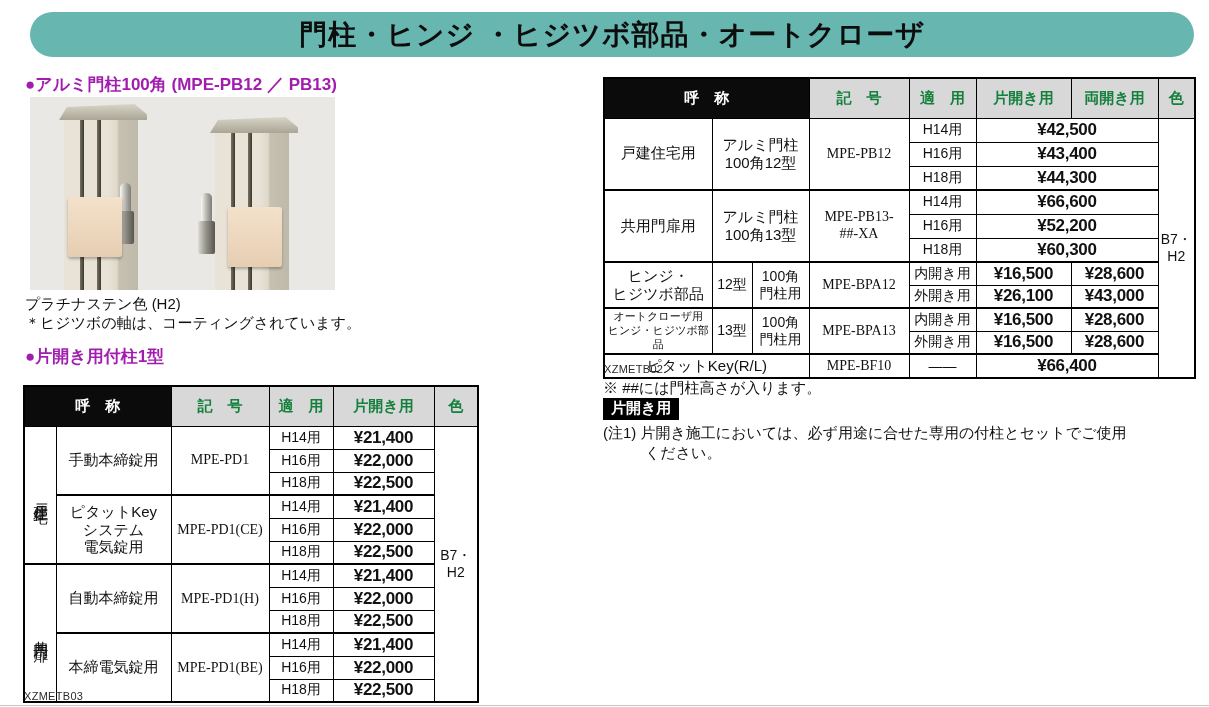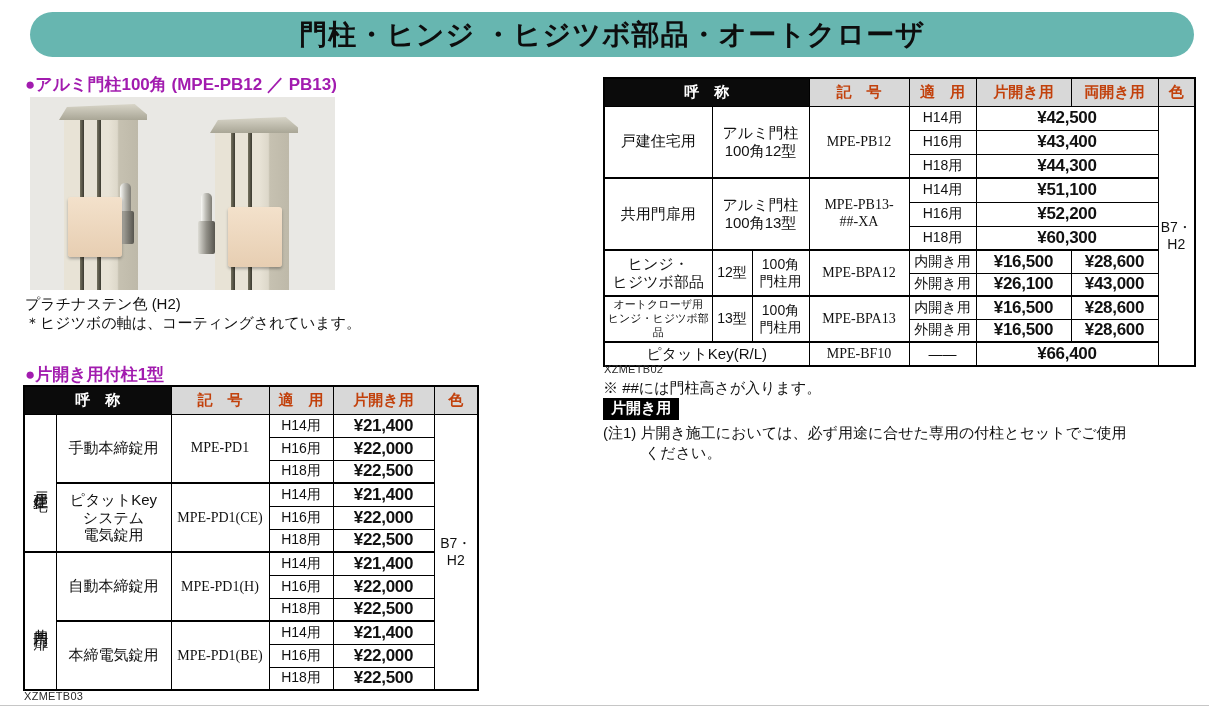--- a/index.html
+++ b/index.html
@@ -14,21 +14,21 @@
   
   .banner {
     position: absolute; left: 30px; top: 12px; width: 1164px; height: 45px;
     background: #67b6b0; border-radius: 23px;
     display: flex; align-items: center; justify-content: center;
     font-size: 28px; font-weight: bold; color: #0d0d0d; letter-spacing: 1px;
   }
   
   .sec-heading { position: absolute; font-size: 17px; font-weight: bold; color: #a21caf; }
   .h-posts { left: 25px; top: 73px; }
-  .h-fuchu { left: 25px; top: 363px; }
+  .h-fuchu { left: 25px; top: 345px; }
   .caption  { position: absolute; left: 25px; top: 295px; font-size: 15px; }
   .ph-note  { position: absolute; left: 25px; top: 314px; font-size: 15px; }
   .tbl-code { position: absolute; font-size: 11px; color: #2b2b2b; letter-spacing: .3px; }
   .code-left  { left: 24px; top: 690px; }
   .code-right { left: 604px; top: 363px; }
   
   .hash-note { position: absolute; left: 603px; top: 379px; font-size: 15px; }
   .black-label {
     position: absolute; left: 603px; top: 398px;
     background: #000; color: #fff; font-size: 15px; font-weight: bold;
@@ -53,21 +53,21 @@
   .hinge-socket { position: absolute; width: 17px; height: 33px; border-radius: 2px;
     background: linear-gradient(90deg,#dddcd5,#908e86 50%,#57554e); }
   .hinge-pin { position: absolute; width: 11px; height: 36px; border-radius: 5px 5px 2px 2px;
     background: linear-gradient(90deg,#fafaf7,#bcbbb4 45%,#7f7d75); }
   
   table.tbl { position: absolute; border-collapse: collapse; table-layout: fixed; background: #fff; }
   table.tbl, table.tbl td, table.tbl th { border: 1px solid #000; }
   table.tbl { border: 2px solid #000; }
   .tbl th, .tbl td { text-align: center; vertical-align: middle; padding: 0 2px; overflow: hidden; }
   th.hdr-black { background: #0b0b0b; color: #fff; font-size: 15px; font-weight: bold; height: 24px; }
-  th.hdr-gray  { background: #d8d8d8; color: #c2410c; font-size: 15px; font-weight: bold; height: 28px; }
+  th.hdr-gray  { background: #d8d8d8; color: #15803d; font-size: 15px; font-weight: bold; height: 40px; }
   td.name  { font-size: 15px; }
   td.small { font-size: 11px; line-height: 1.25; }
   td.code  { font-size: 14px; font-family: Liberation Serif, serif; }
   td.app   { font-size: 14px; }
   td.price { font-size: 17px; font-weight: bold; letter-spacing: -.3px; }
   td.colorcell { font-size: 14px; }
   td.vert { writing-mode: vertical-rl; text-orientation: upright; font-size: 15px; letter-spacing: 2px; padding: 2px 0; }
   .preline { white-space: pre-line; line-height: 1.18; }
   tr.bt2 td { border-top: 2px solid #000; }
   .tbl-left  { left: 23px;  top: 385px; }
@@ -231,21 +231,21 @@
     <td class="app">H18用</td>
     <td class="price" colspan="2">¥44,300</td>
   </tr>
   <tr class="hrow bt2">
     <td class="name" rowspan="3">共用門扉用</td>
     <td class="name preline" rowspan="3" colspan="2">アルミ門柱
 100角13型</td>
     <td class="code preline" rowspan="3">MPE-PB13-
 ##-XA</td>
     <td class="app">H14用</td>
-    <td class="price" colspan="2">¥51,100</td>
+    <td class="price" colspan="2">¥66,600</td>
   </tr>
   <tr class="hrow">
     <td class="app">H16用</td>
     <td class="price" colspan="2">¥52,200</td>
   </tr>
   <tr class="hrow">
     <td class="app">H18用</td>
     <td class="price" colspan="2">¥60,300</td>
   </tr>
   <tr class="bt2">

